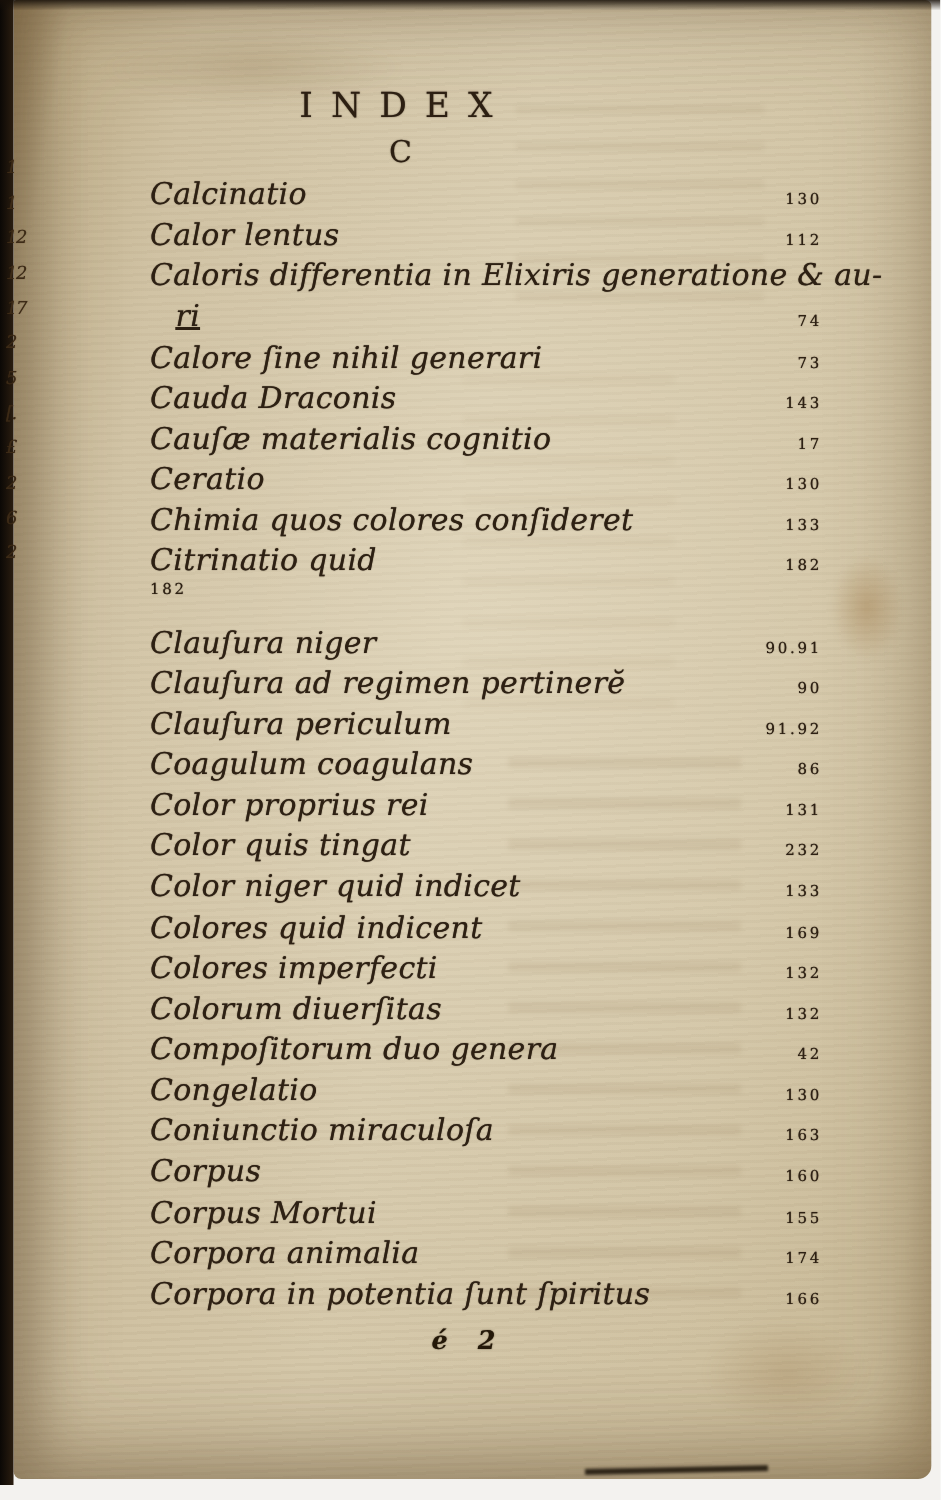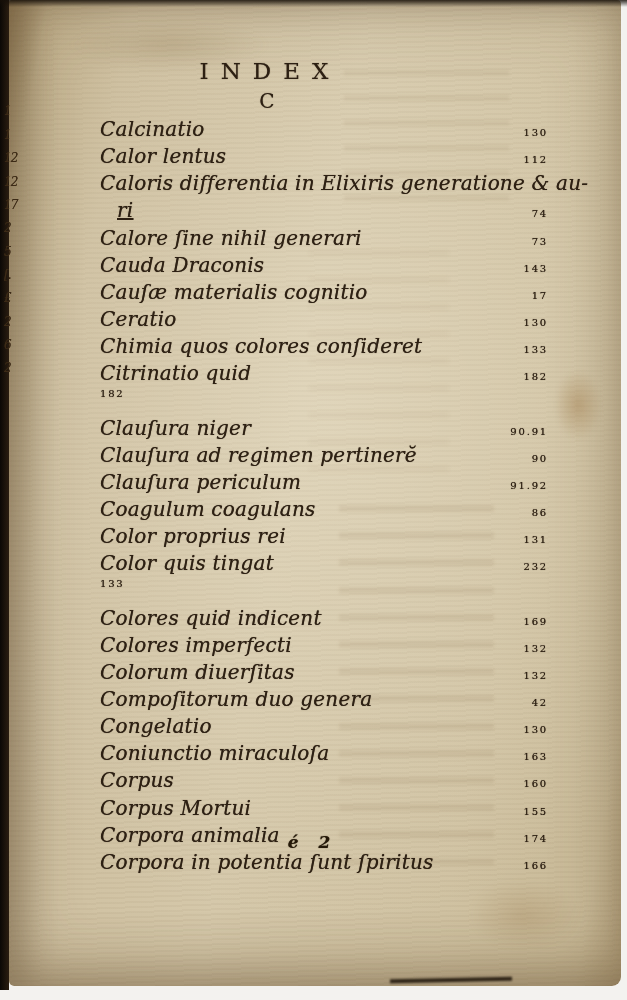--- a/index.html
+++ b/index.html
@@ -45,21 +45,21 @@
   .etext {
     font-style:italic; font-size:20px; color:#2d2013; letter-spacing:.2px;
     text-shadow:0 0 .7px rgba(45,32,19,.85);
   }
   .row.indent .etext { padding-left:17px;text-decoration:underline; }
   .epage {
     font-size:10px; letter-spacing:1.8px; color:#2d2013;
     text-shadow:0 0 .7px rgba(45,32,19,.85);
   }
   .signature {
-    position:absolute; left:0; top:832px; width:600px; text-align:center;
+    position:absolute; left:0; top:884px; width:600px; text-align:center;
     font-style:italic; font-size:17px; font-weight:bold; color:#241808;
     word-spacing:14px; text-shadow:0 0 1px rgba(36,24,8,.7);
   }
   
   .margin-marks { position:absolute; left:4px; top:0; width:18px; height:100%; z-index:7; }
   .mmark {
     position:absolute; left:0; font-style:italic; font-size:12px; color:#3c2a16;
     text-shadow:0 0 .6px rgba(60,42,22,.8); letter-spacing:-1px;
   }
   
@@ -195,20 +195,21 @@
           <span class="etext">Color proprius rei</span>
           <span class="epage">131</span>
         </div>
 
         <div class="row">
           <span class="etext">Color quis tingat</span>
           <span class="epage">232</span>
         </div>
 
         <div class="row">
+          <span class="etext">Color niger quid indicet</span>
           <span class="epage">133</span>
         </div>
 
         <div class="row">
           <span class="etext">Colores quid indicent</span>
           <span class="epage">169</span>
         </div>
 
         <div class="row">
           <span class="etext">Colores imperfecti</span>

